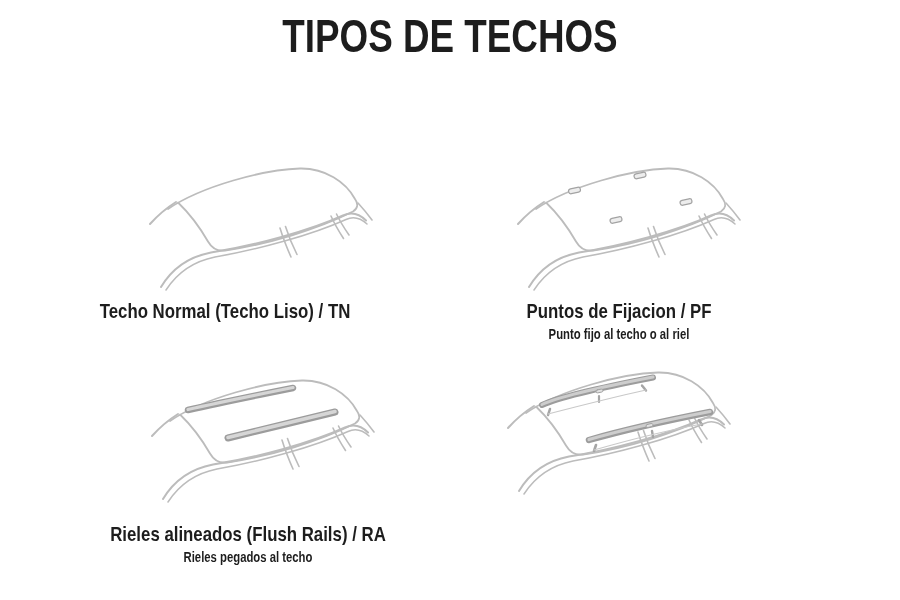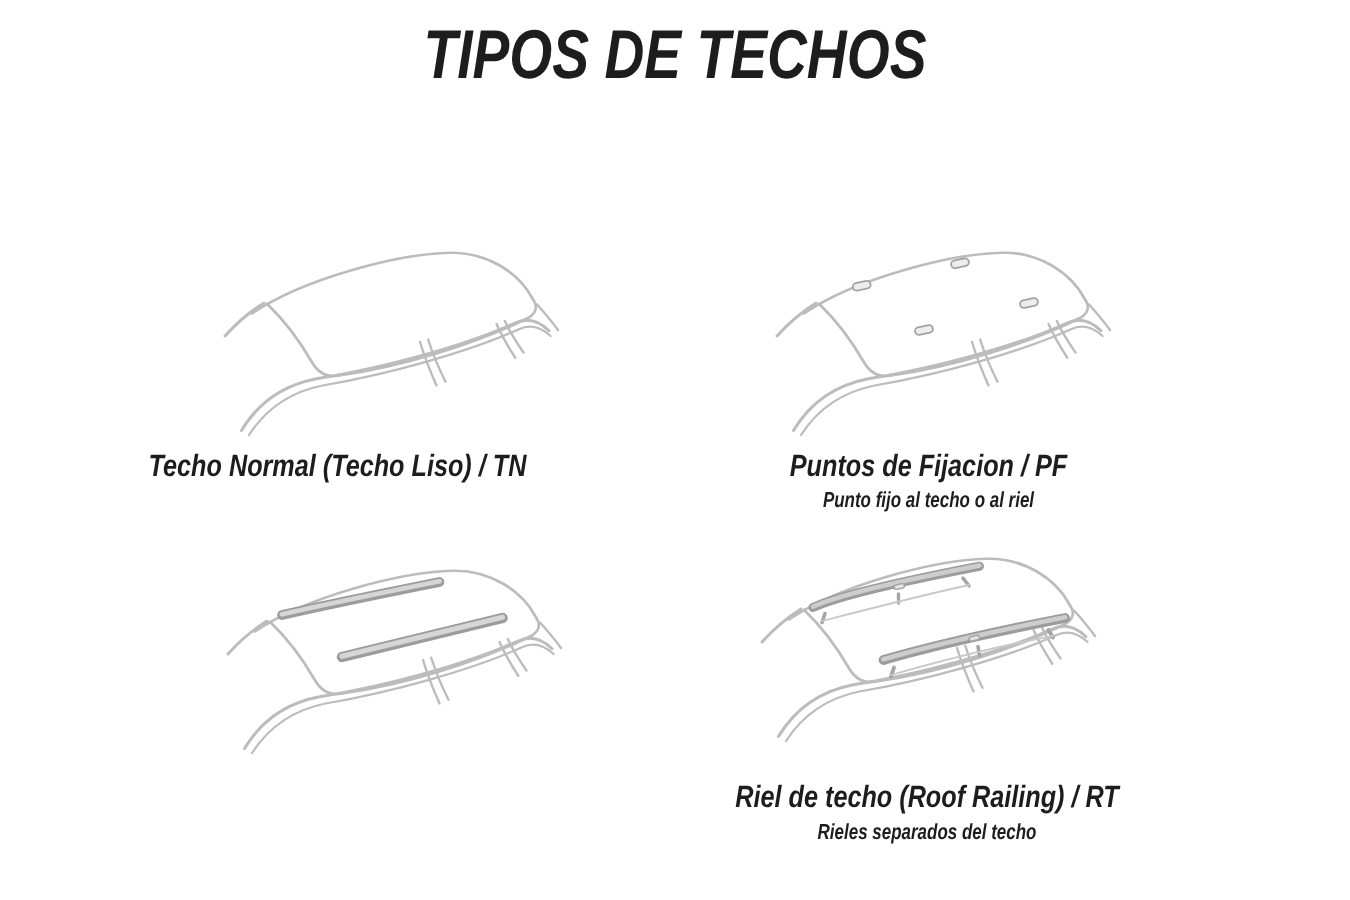--- a/index.html
+++ b/index.html
@@ -9,21 +9,20 @@
     --bg:#ffffff;
   }
   html,body{margin:0;padding:0;background:var(--bg);}
   .canvas{
     position:relative;
     width:900px;height:600px;
     background:var(--bg);
     overflow:hidden;
     font-family:"Liberation Sans", sans-serif;
     color:var(--text);
-    font-style:italic;
   }
   .title{
     position:absolute;left:0;top:12px;width:900px;margin:0;
     font-size:46px;line-height:48px;font-weight:bold;
     text-align:center;white-space:nowrap;
     transform:scaleX(0.80);transform-origin:50% 50%;
     letter-spacing:0px;
   }
   .intro{position:absolute;left:0;top:67px;width:900px;}
   .intro p{
@@ -121,19 +120,19 @@
 
   <div class="cap" style="left:25px;top:299px;width:400px">
     <div class="cap-main">Techo Normal (Techo Liso) / TN</div>
   </div>
 
   <div class="cap" style="left:419px;top:299px;width:400px">
     <div class="cap-main">Puntos de Fijacion / PF</div>
     <div class="cap-sub">Punto fijo al techo o al riel</div>
   </div>
 
+  <div class="cap" style="left:48px;top:522px;width:400px">
+    <div class="cap-main">Rieles alineados (Flush Rails) / RA</div>
+    <div class="cap-sub">Rieles pegados al techo</div>
+  </div>
 
-  <div class="cap" style="left:418px;top:520px;width:400px">
-    <div class="cap-main">Riel de techo (Roof Railing) / RT</div>
-    <div class="cap-sub">Rieles separados del techo</div>
-  </div>
 
 </div>
 
 </body></html>

